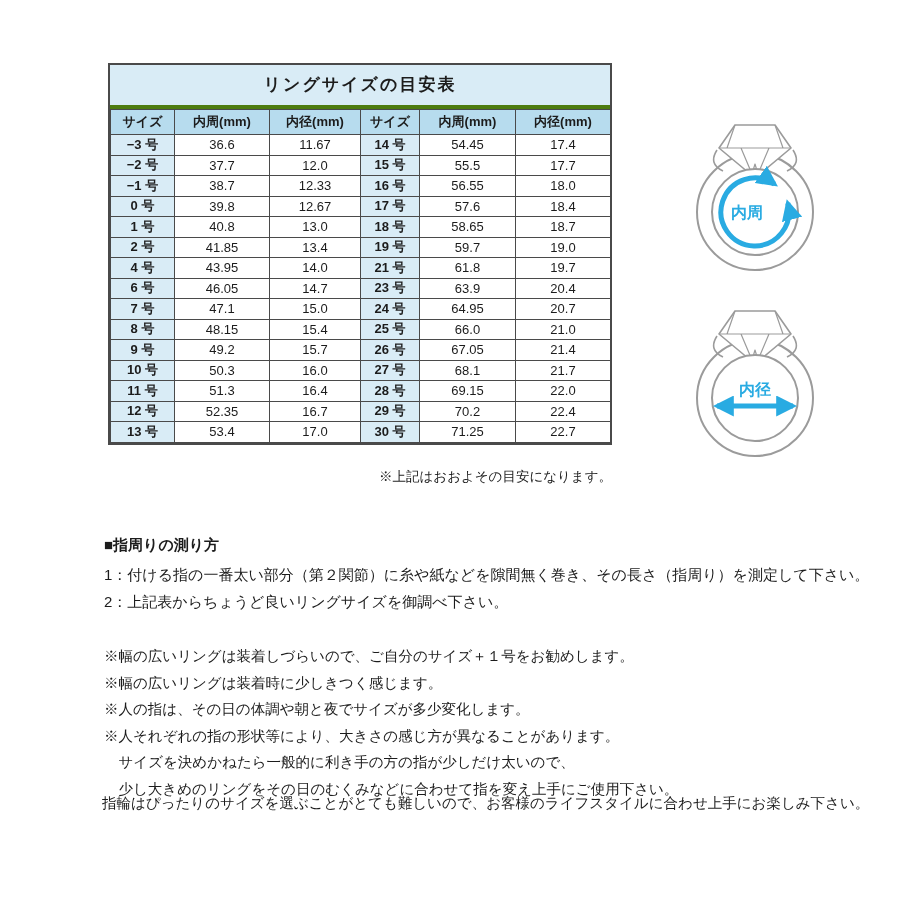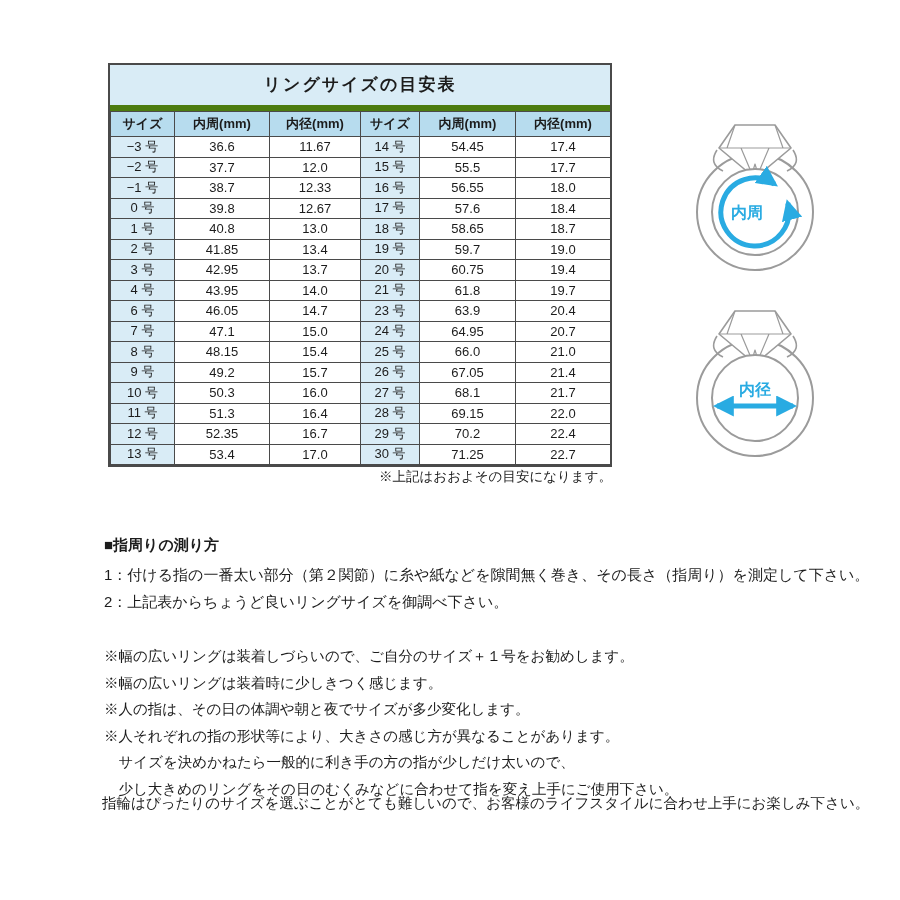--- a/index.html
+++ b/index.html
@@ -1,26 +1,26 @@
 <!DOCTYPE html>
 <html><head>
 <meta charset="utf-8">
 <style>
   html,body{margin:0;padding:0;}
   body{width:900px;height:900px;background:#ffffff;font-family:"Liberation Sans",sans-serif;color:#1c1c1c;}
   .page{position:relative;width:900px;height:900px;background:#fff;overflow:hidden;}
 
   
   .table-box{position:absolute;left:108px;top:63px;width:504px;border:2px solid #4a4a4a;box-sizing:border-box;}
-  .table-title{background:#d9ecf6;font-weight:bold;font-size:17px;text-align:center;line-height:40px;height:40px;border-bottom:6px solid #4d7c0f;letter-spacing:2px;}
+  .table-title{background:#d9ecf6;font-weight:bold;font-size:17px;text-align:center;line-height:40px;height:40px;border-bottom:4px solid #4d7c0f;letter-spacing:2px;}
   table.sizes{border-collapse:collapse;width:100%;table-layout:fixed;}
   table.sizes th,table.sizes td{border:1px solid #4a4a4a;text-align:center;padding:0;}
   table.sizes th{background:#b7dcee;font-size:13px;height:24px;font-weight:bold;}
   table.sizes td{font-size:13px;height:19.5px;background:#fff;}
-  table.sizes td.size{background:#d9ecf6;font-weight:normal;}
+  table.sizes td.size{background:#d9ecf6;font-weight:bold;}
   col.c1{width:64px}col.c2{width:95px}col.c3{width:91px}col.c4{width:59px}col.c5{width:96px}col.c6{width:95px}
 
   .table-note{position:absolute;left:108px;top:468px;width:504px;text-align:right;font-size:13.5px;}
 
   
   .ring-top{position:absolute;left:675px;top:112px;}
   .ring-bottom{position:absolute;left:675px;top:298px;}
   .ring-label{font-weight:bold;font-size:16px;}
 
   
@@ -98,28 +98,20 @@
           </tr>
           <tr>
             <td class="size">2 号</td>
             <td class="val">41.85</td>
             <td class="val">13.4</td>
             <td class="size">19 号</td>
             <td class="val">59.7</td>
             <td class="val">19.0</td>
           </tr>
           <tr>
-            <td class="size">3 号</td>
-            <td class="val">42.95</td>
-            <td class="val">13.7</td>
-            <td class="size">20 号</td>
-            <td class="val">60.75</td>
-            <td class="val">19.4</td>
-          </tr>
-          <tr>
             <td class="size">4 号</td>
             <td class="val">43.95</td>
             <td class="val">14.0</td>
             <td class="size">21 号</td>
             <td class="val">61.8</td>
             <td class="val">19.7</td>
           </tr>
           <tr>
             <td class="size">6 号</td>
             <td class="val">46.05</td>

